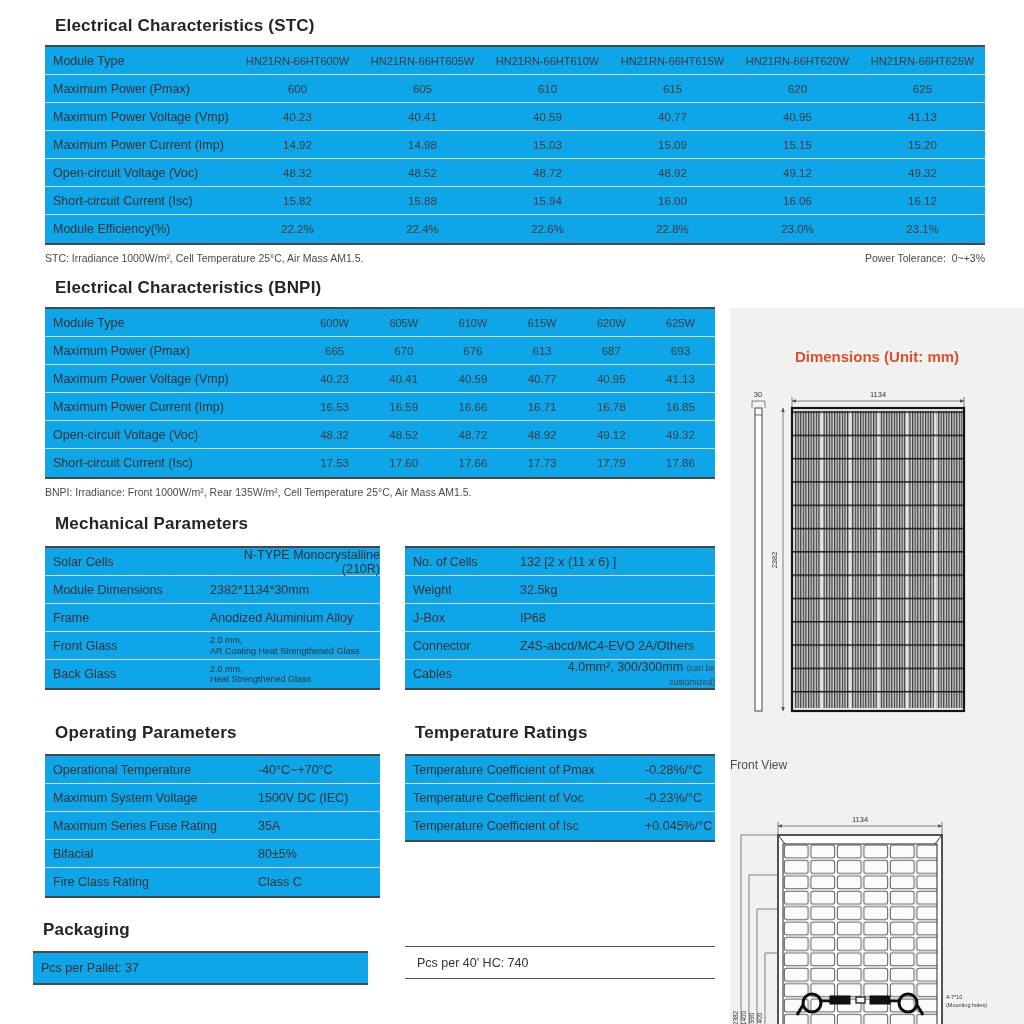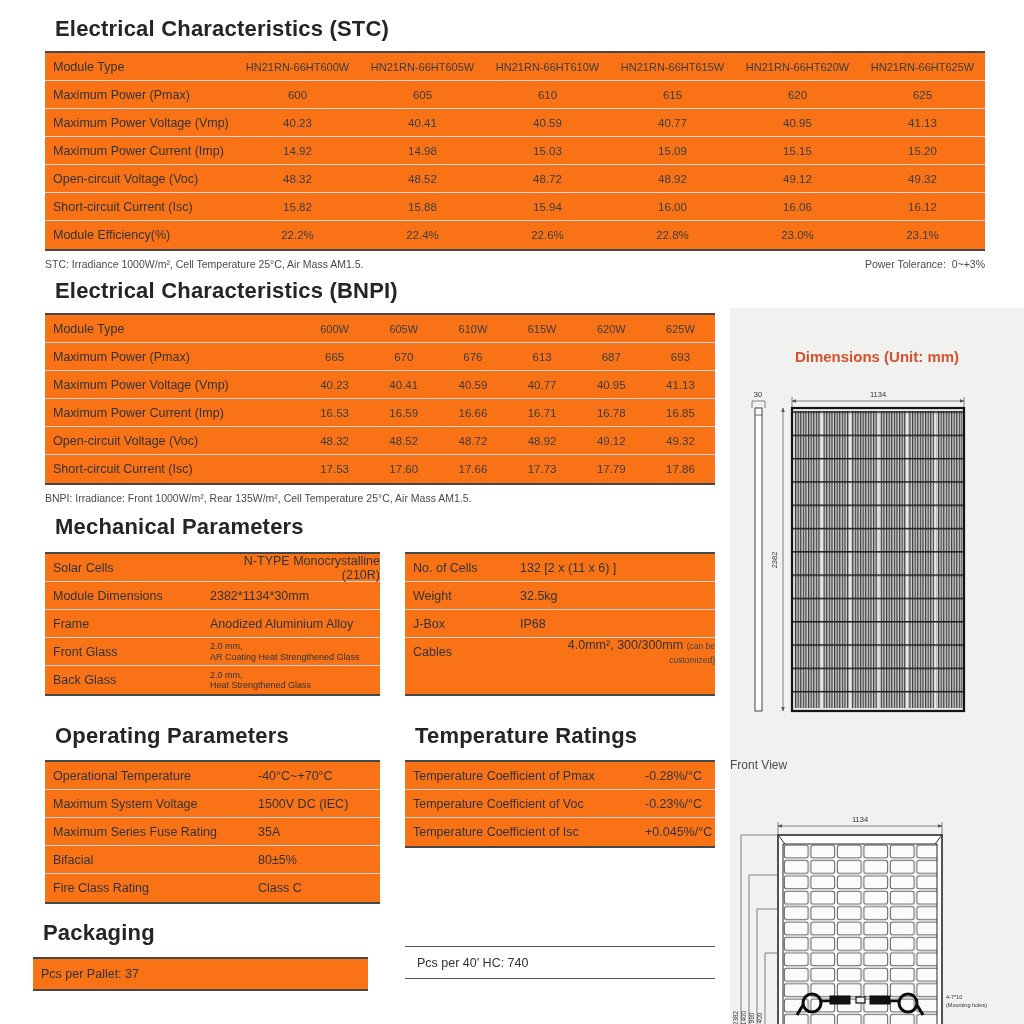--- a/index.html
+++ b/index.html
@@ -1,23 +1,23 @@
 <!DOCTYPE html>
 <html><head>
 <meta charset="utf-8">
 <style>
   html,body{margin:0;padding:0;}
   body{
     width:1024px;height:1024px;position:relative;background:#ffffff;
     font-family:"Liberation Sans",sans-serif;color:#3a3a3a;overflow:hidden;
   }
   .abs{position:absolute;}
-  .sec-title{font-size:22px;font-weight:700;color:#252525;margin:0 0 0 10px;letter-spacing:.2px;}
+  .sec-title{font-size:17px;font-weight:700;color:#252525;margin:0 0 0 10px;letter-spacing:.2px;}
   
-  .tbl{border-top:2px solid #474747;border-bottom:2px solid #474747;background:#f97316;}
+  .tbl{border-top:2px solid #474747;border-bottom:2px solid #474747;background:#0ea5e9;}
   .tr{display:flex;align-items:center;height:28px;border-bottom:1px solid #d9d9d9;box-sizing:border-box;}
   .tr:last-child{border-bottom:none;}
   .cell{box-sizing:border-box;}
   .lbl{font-size:12.5px;padding-left:8px;color:#333;}
   .v{flex:1;text-align:center;font-size:11.5px;color:#3c3c3c;}
   .hdr{font-size:11px;color:#3c3c3c;}
   
   .w190{width:190px;flex:none;}
   .w255{width:255px;flex:none;}
   
@@ -212,20 +212,24 @@
       </div>
       <div class="tr">
         <div class="cell lbl" style="width:115px;">Weight</div>
         <div class="cell val">32.5kg</div>
       </div>
       <div class="tr">
         <div class="cell lbl" style="width:115px;">J-Box</div>
         <div class="cell val">IP68</div>
       </div>
       <div class="tr">
+        <div class="cell lbl" style="width:115px;">Connector</div>
+        <div class="cell val">Z4S-abcd/MC4-EVO 2A/Others</div>
+      </div>
+      <div class="tr">
         <div class="cell lbl" style="width:115px;">Cables</div>
         <div class="cell val">
           <span>4.0mm², 300/300mm</span>
           <span class="suffix">(can be customized)</span>
         </div>
       </div>
     </div>
   </div>
 </section>
 

